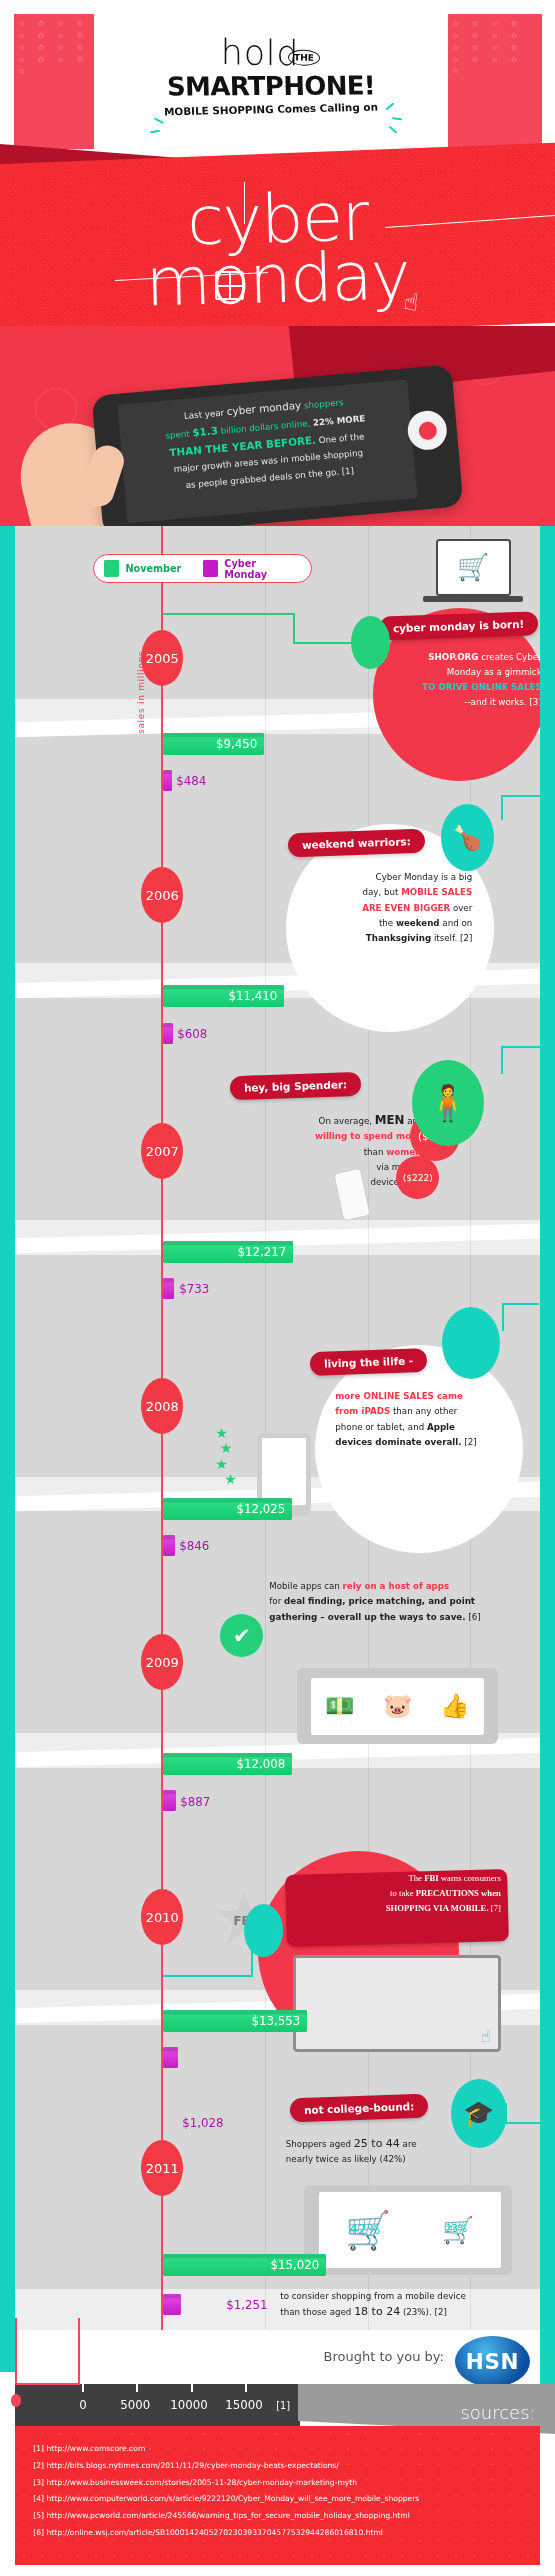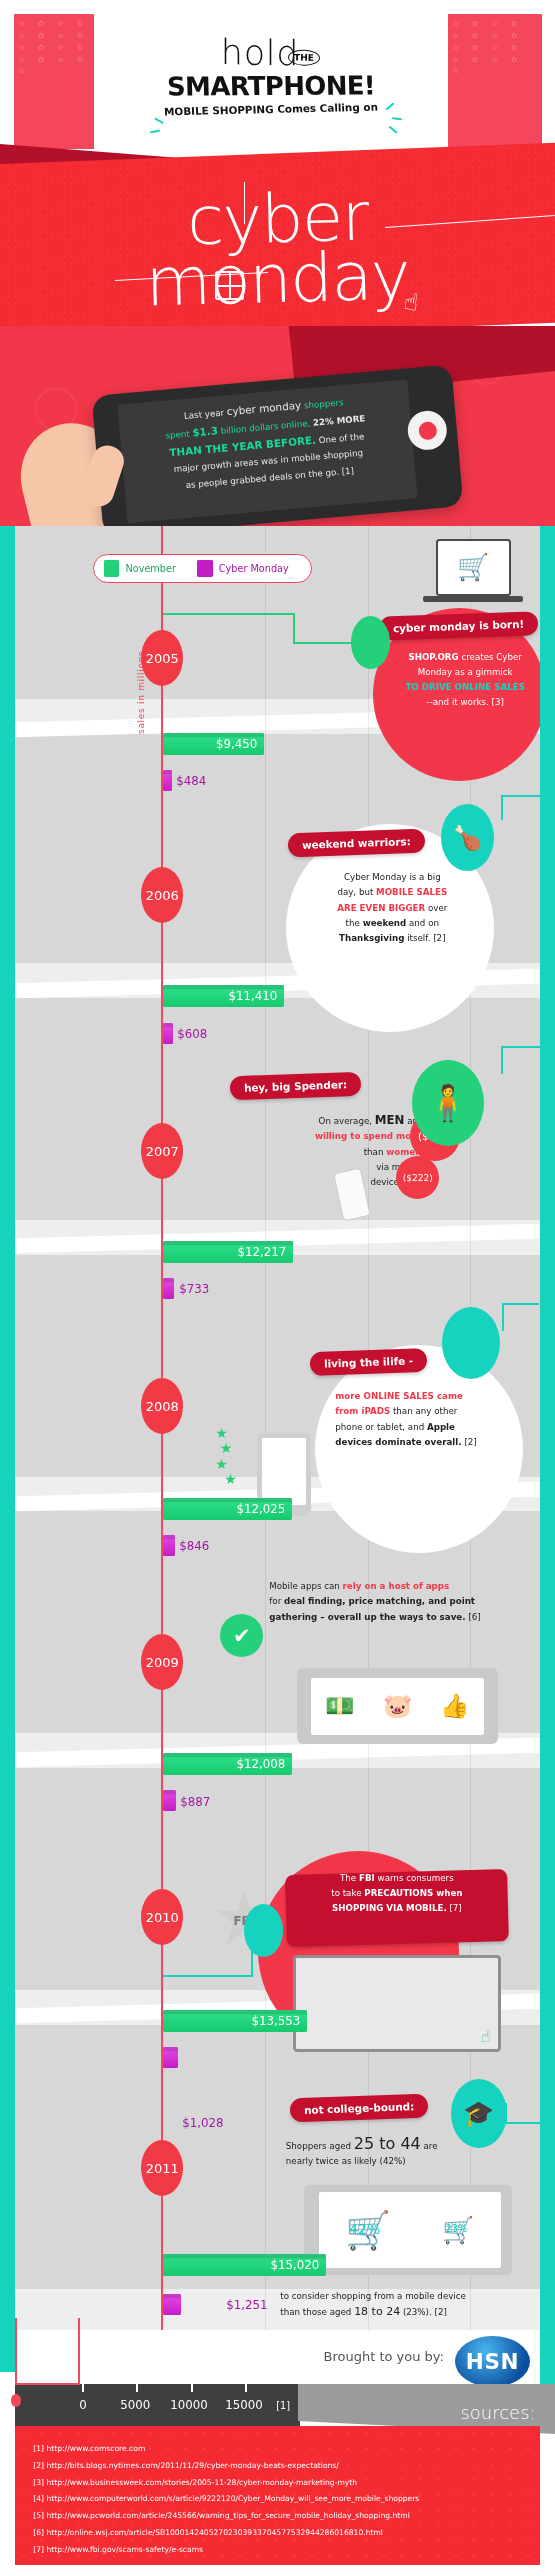--- a/index.html
+++ b/index.html
@@ -56,34 +56,34 @@
   .body-inner{position:absolute; left:15.3px; top:0; width:525px; height:1804px; background:#eeeeee; overflow:hidden;}
   .slab{position:absolute; left:0; width:525px; background:#d7d7d7;}
   .wband{position:absolute; left:-14px; width:555px; height:15.3px; background:#fff; transform:rotate(-1.6deg);}
   .gridline{position:absolute; top:0; bottom:0; width:0.7px; background:rgba(0,0,0,.08);}
   .axis-line{position:absolute; left:146px; top:0; bottom:0; width:2.1px; background:#f4475c;}
   .axis-label{position:absolute; left:121px; top:208px; color:#f4475c; font-size:9px; letter-spacing:0.7px; transform:rotate(-90deg); transform-origin:left top; white-space:nowrap;}
 
   .legend{position:absolute; left:78px; top:28px; width:219px; height:29px; background:#fff; border:1.4px solid #f4475c; border-radius:14.6px; display:flex; align-items:center; gap:6.2px; padding:0 9.7px; z-index:8;}
   .lg-sw{width:15.3px;height:16.7px;border-radius:1.4px;}
   .lg-sw.nov{background:#25d07a;} .lg-sw.cm{background:#c41cc4;}
-  .lg-t{font-size:9.7px;} .lg-t.nov{color:#18a45f;} .lg-t.cm{color:#a715a7;}
+  .lg-t{font-size:9.7px;font-weight:bold;} .lg-t.nov{color:#18a45f;} .lg-t.cm{color:#a715a7;}
 
   .yr{position:absolute; left:126px; width:42px; height:56px; background:#f23a46; border-radius:50%; display:flex; align-items:center; justify-content:center; color:#fff; font-size:13px; z-index:7;}
 
   .bar{position:absolute; height:22px; border-radius:1.4px; display:flex; align-items:center; justify-content:flex-end; color:#fff; font-size:11.8px; padding-right:7px;}
   .bar.nov{background:linear-gradient(#2fe08a,#16c96e); box-shadow: inset 0 4.2px 0 rgba(0,0,0,.12);}
   .bar.cm{background:linear-gradient(#e84be8,#c41cc4); box-shadow: inset 0 4.2px 0 rgba(0,0,0,.15); height:21px;}
   .bar-lbl{position:absolute; font-size:11.8px; color:#a715a7;}
 
   .callout{position:absolute;}
   .ribbon{position:relative; background:#c4102e; color:#fff; border-radius:12.5px; padding:6.2px 14px; font-size:10.4px; font-weight:600; display:inline-block; transform:rotate(-2deg); box-shadow:0 2.1px 3.5px rgba(0,0,0,.18);}
   .blob-red{position:absolute; background:#f2374a; border-radius:50%;}
   .blob-white{position:absolute; background:#fff; border-radius:50%;}
-  .ctext{position:relative; font-size:8.7px; line-height:15.3px; text-align:center;}
+  .ctext{position:relative; font-size:8.7px; line-height:15.3px; text-align:right;}
   .ctext.w{color:#fff;} .ctext.d{color:#222;}
   .r{color:#f2374a; font-weight:700;margin-top:24px;} .b{font-weight:700;} .cy{color:#16d3c0; font-weight:700;}
 
   .badge{position:absolute; width:53px; height:53px; border-radius:50%; background:#16d3c0; display:flex; align-items:center; justify-content:center; color:#fff; font-size:23.6px; z-index:6;}
   .badge.green{background:#25d07a;}
   .conn{position:absolute; background:#16d3c0; }
 
   
   .footer{position:absolute; left:0; top:2330px; width:555px; height:246px; background:#fff;}
   .foot-teal-l{position:absolute;left:0;top:0;width:15.3px;height:42px;background:#16d3c0;}
@@ -312,21 +312,21 @@
       <div class="conn" style="left:148px;top:1449px;width:90px;height:2.1px;"></div>
       <div class="conn" style="left:236px;top:1407px;width:2.1px;height:43px;"></div>
       <div class="conn" style="left:236px;top:1407px;width:82px;height:2.1px;"></div>
       <div class="badge" style="left:229px;top:1378px;width:39px;height:53px;border-radius:50%;"></div>
       <div class="blob-red" style="left:243px;top:1325px;width:201px;height:201px;"></div>
       <div style="position:absolute;left:198px;top:1364px;width:62px;height:62px;background:#cfcfcf;clip-path:polygon(50% 0,61% 33%,95% 33%,68% 54%,79% 88%,50% 67%,21% 88%,32% 54%,5% 33%,39% 33%);display:flex;align-items:center;justify-content:center;font-size:11.8px;color:#7a7a7a;font-weight:700;">
         <span>FBI</span>
       </div>
       <div class="callout" style="left:254px;top:1332px;width:264px;">
         <div style="position:absolute;left:16.7px;top:14px;width:222px;height:72px;background:#c4102e;border-radius:8.3px;transform:rotate(-1.5deg);box-shadow:0 2.1px 3.5px rgba(0,0,0,.2);"></div>
-        <div class="ctext w" style="position:absolute;left:23.6px;top:12.5px;width:208px;">
+        <div class="ctext w" style="position:absolute;left:23.6px;top:12.5px;width:208px;font-family:Liberation Serif, serif;">
           <span>The </span><span class="b">FBI</span><span> warns consumers</span><br>
           <span>to take </span><span class="b">PRECAUTIONS when</span><br>
           <span class="b">SHOPPING VIA MOBILE.</span><span> [7]</span>
         </div>
         <div style="position:absolute;left:23.6px;top:97px;width:208px;height:97px;background:#e9e9e9;border:3.5px solid #8e8e8e;border-radius:4.2px;">
           <span style="position:absolute;right:7px;bottom:2.8px;font-size:16.7px;color:#16d3c0;">☝</span>
         </div>
       </div>
       <div class="bar nov" style="left:148px;top:1484px;width:144px;">
         <span>$13,553</span>
@@ -334,21 +334,21 @@
       <div class="bar cm" style="left:148px;top:1521px;width:14.6px;"></div>
       <span class="bar-lbl" style="left:167px;top:1590px;">$1,028</span>
 
       <div class="yr" style="top:1614px;">2011</div>
       <div class="conn" style="left:490px;top:1596px;width:35px;height:2.1px;"></div>
       <div class="conn" style="left:490px;top:1577px;width:2.1px;height:21px;"></div>
       <div class="badge" style="left:436px;top:1553px;width:56px;height:69px;border-radius:50%;font-size:25px;">🎓</div>
       <div class="callout" style="left:258px;top:1570px;width:271px;">
         <div class="ribbon" style="position:absolute;left:16.7px;top:0;">not college-bound:</div>
         <div class="ctext d" style="position:absolute;left:12.5px;top:40px;width:222px;text-align:left;">
-          <span>Shoppers aged </span><span style="font-size:16px;margin-top:27px;">25 to 44</span><span> are</span><br>
+          <span>Shoppers aged </span><span style="font-size:11px;margin-top:27px;">25 to 44</span><span> are</span><br>
           <span>nearly twice as likely (42%)</span>
         </div>
         <div style="position:absolute;left:30.5px;top:89px;width:208px;height:90px;background:#c9c9c9;border-radius:6.2px;">
           <div style="position:absolute;left:15.3px;top:7px;width:182px;height:76px;background:#fff;border-radius:2.1px;display:flex;align-items:center;justify-content:space-around;">
             <span style="font-size:37px;color:#b9b9b9;position:relative;">🛒
               <span style="position:absolute;left:4.2px;top:12.5px;font-size:14px;color:#16d3c0;">42%</span>
             </span>
             <span style="font-size:26px;color:#b9b9b9;position:relative;">🛒
               <span style="position:absolute;left:2.8px;top:8.3px;font-size:9.7px;color:#16d3c0;">23%</span>
             </span>
@@ -393,18 +393,17 @@
     <div class="src-wedge"></div>
     <div class="src-lbl">sources:</div>
 
     <div class="src-box">
       <div class="src-item">[1] http://www.comscore.com</div>
       <div class="src-item">[2] http://bits.blogs.nytimes.com/2011/11/29/cyber-monday-beats-expectations/</div>
       <div class="src-item">[3] http://www.businessweek.com/stories/2005-11-28/cyber-monday-marketing-myth</div>
       <div class="src-item">[4] http://www.computerworld.com/s/article/9222120/Cyber_Monday_will_see_more_mobile_shoppers</div>
       <div class="src-item">[5] http://www.pcworld.com/article/245566/warning_tips_for_secure_mobile_holiday_shopping.html</div>
       <div class="src-item">[6] http://online.wsj.com/article/SB10001424052702303933704577532944286016810.html</div>
-      <div class="src-item">[7] http://www.fbi.gov/scams-safety/e-scams</div>
     </div>
   </div>
 
 </div>
 
 
 </body></html>

